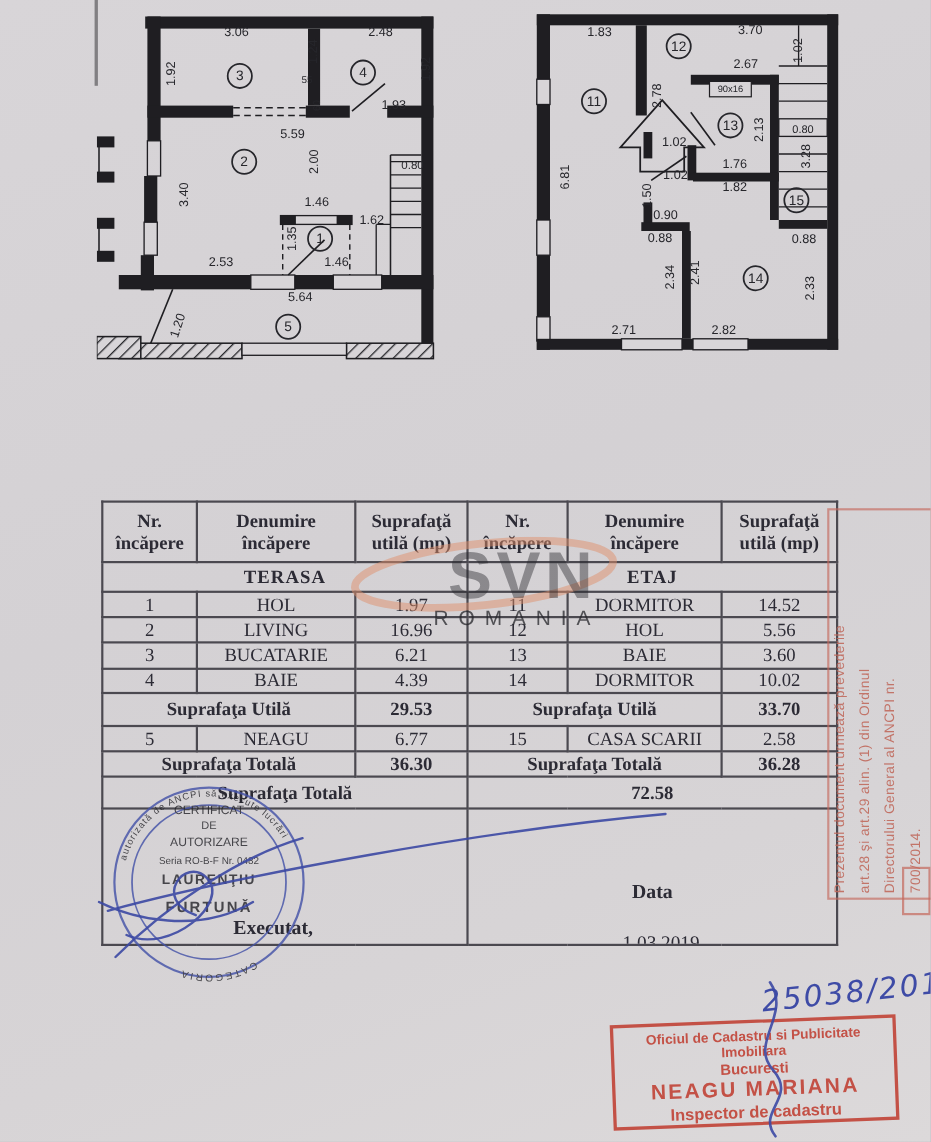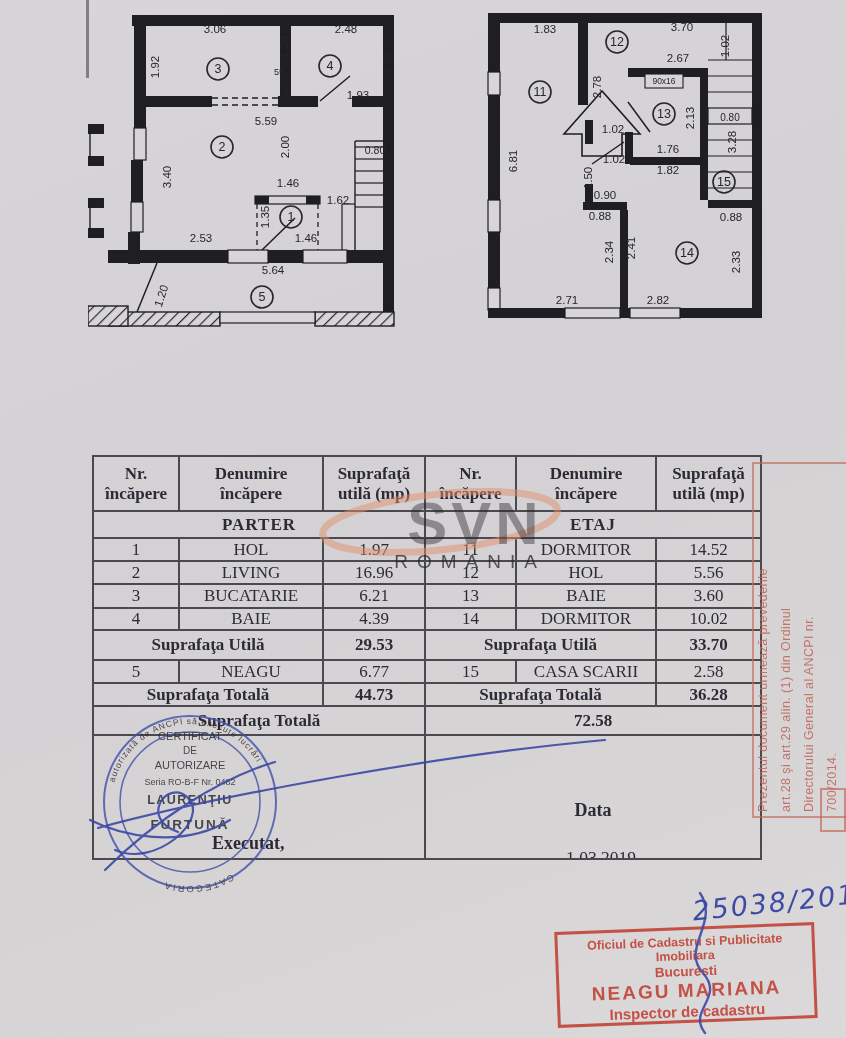--- a/index.html
+++ b/index.html
@@ -252,21 +252,21 @@
     <tbody>
         <tr style="height:55px">
       <td class="hdr"><span>Nr.</span><br><span>încăpere</span></td>
       <td class="hdr"><span>Denumire</span><br><span>încăpere</span></td>
       <td class="hdr"><span>Suprafaţă</span><br><span>utilă (mp)</span></td>
       <td class="hdr"><span>Nr.</span><br><span>încăpere</span></td>
       <td class="hdr"><span>Denumire</span><br><span>încăpere</span></td>
       <td class="hdr"><span>Suprafaţă</span><br><span>utilă (mp)</span></td>
     </tr>
     <tr style="height:27px">
-      <td colspan="3" class="section">PARTER</td>
+      <td colspan="3" class="section">TERASA</td>
       <td colspan="3" class="section">ETAJ</td>
     </tr>
     <tr style="height:23px">
       <td>1</td>
       <td>HOL</td>
       <td>1.97</td>
       <td>11</td>
       <td>DORMITOR</td>
       <td>14.52</td>
     </tr>
@@ -303,21 +303,21 @@
     <tr style="height:23px">
       <td>5</td>
       <td>NEAGU</td>
       <td>6.77</td>
       <td>15</td>
       <td>CASA SCARII</td>
       <td>2.58</td>
     </tr>
     <tr style="height:23px">
       <td colspan="2" class="tot">Suprafaţa Totală</td>
-      <td class="tot">44.73</td>
+      <td class="tot">36.30</td>
       <td colspan="2" class="tot">Suprafaţa Totală</td>
       <td class="tot">36.28</td>
     </tr>
     <tr style="height:29px">
       <td colspan="3" class="grand">Suprafaţa Totală</td>
       <td colspan="3" class="grand">72.58</td>
     </tr>
     <tr style="height:124px">
       <td colspan="3">
         <div class="cell-rel">

